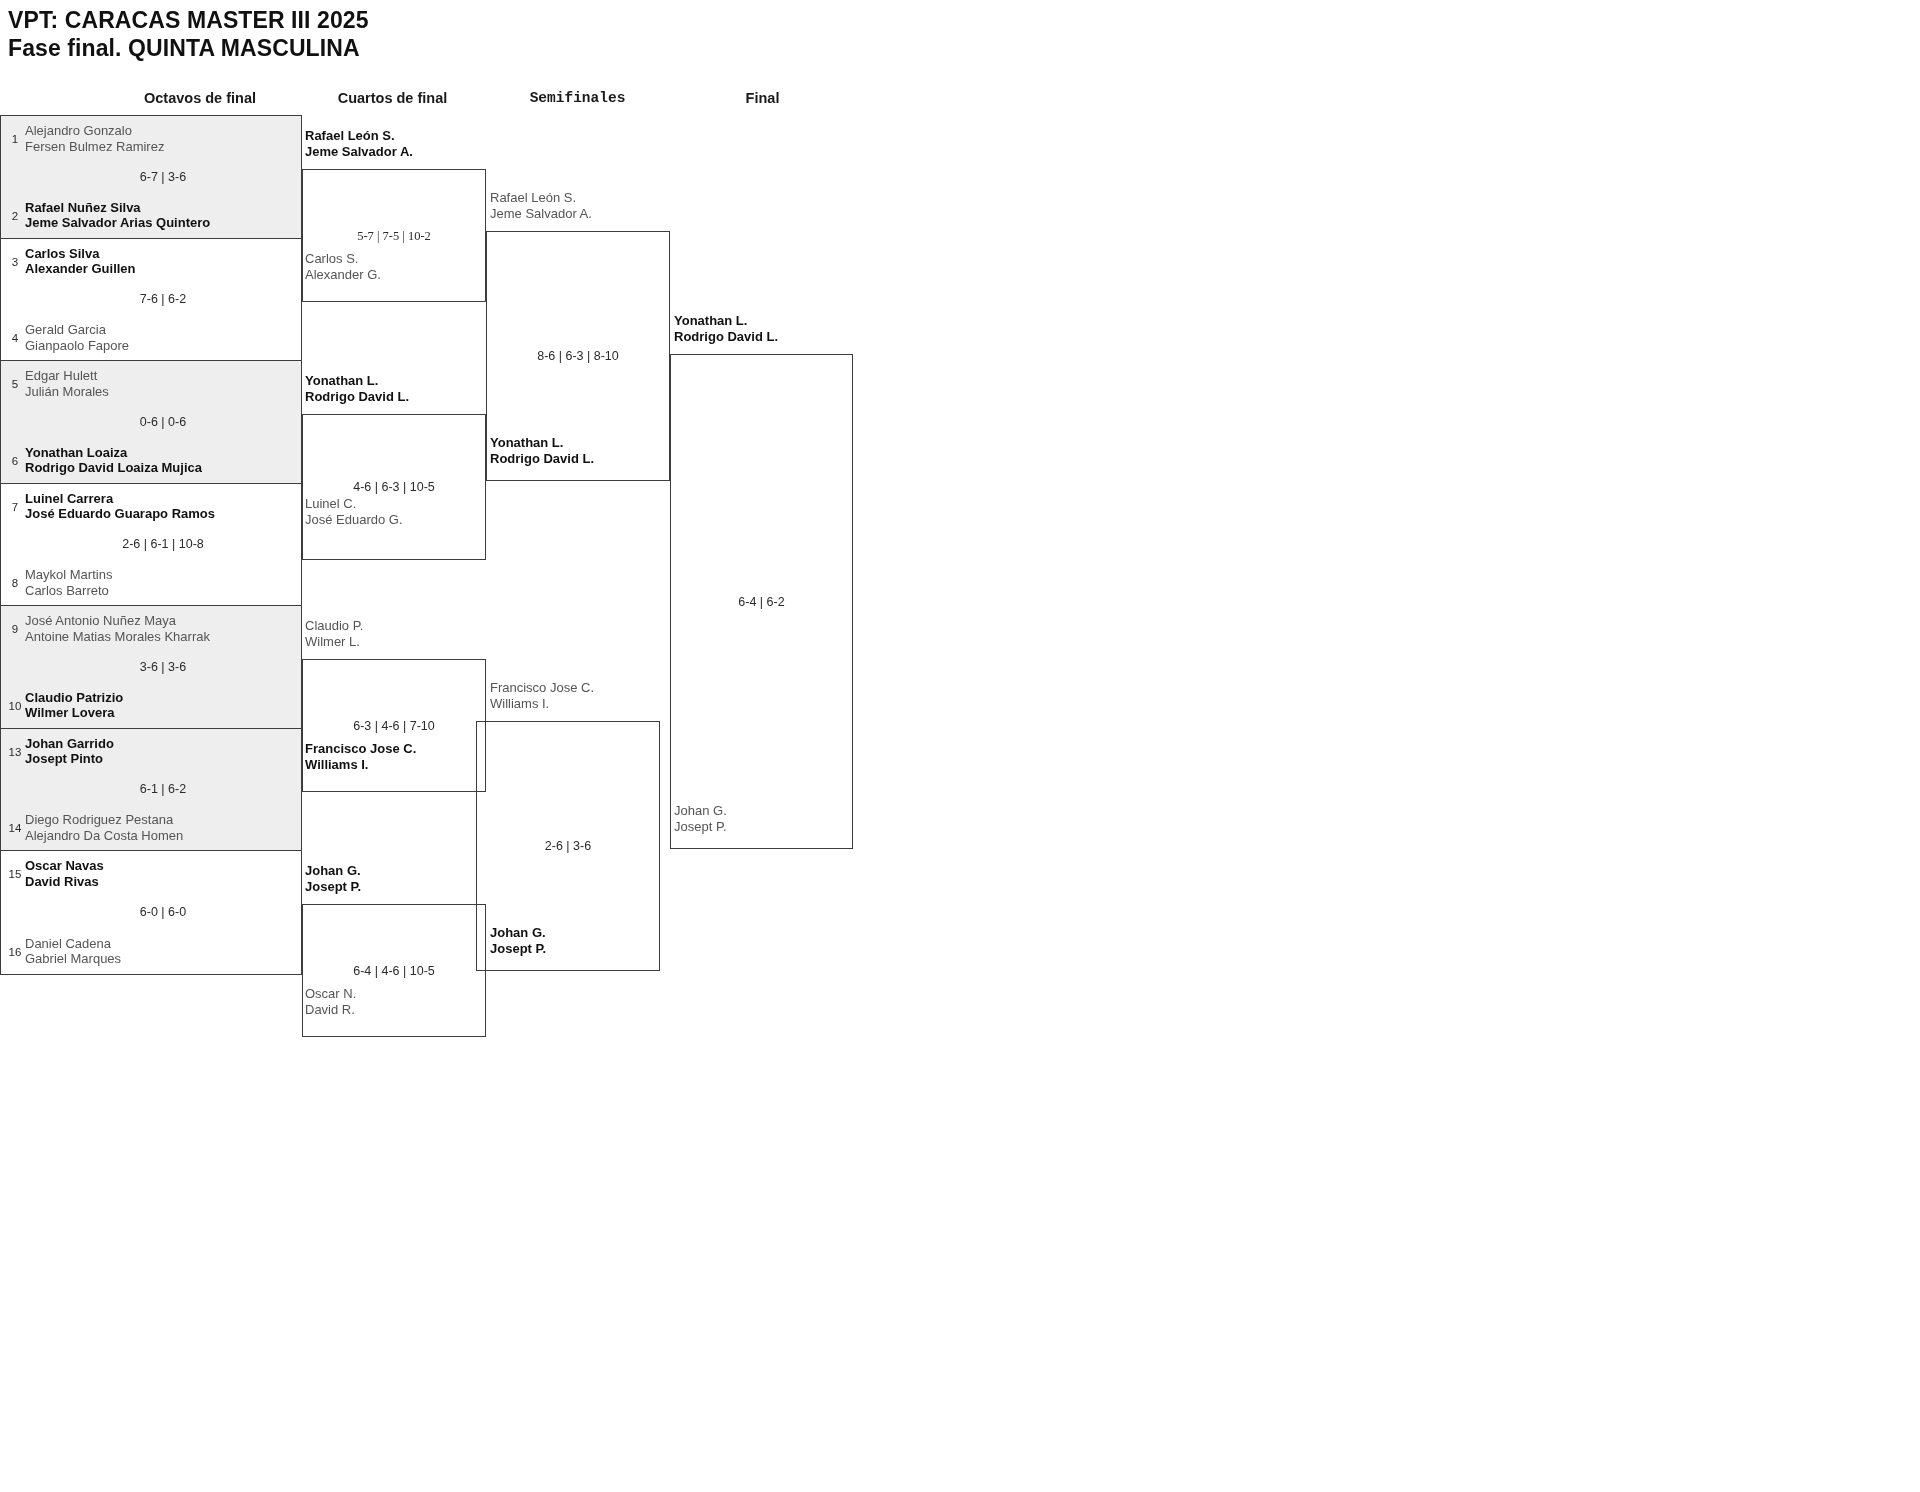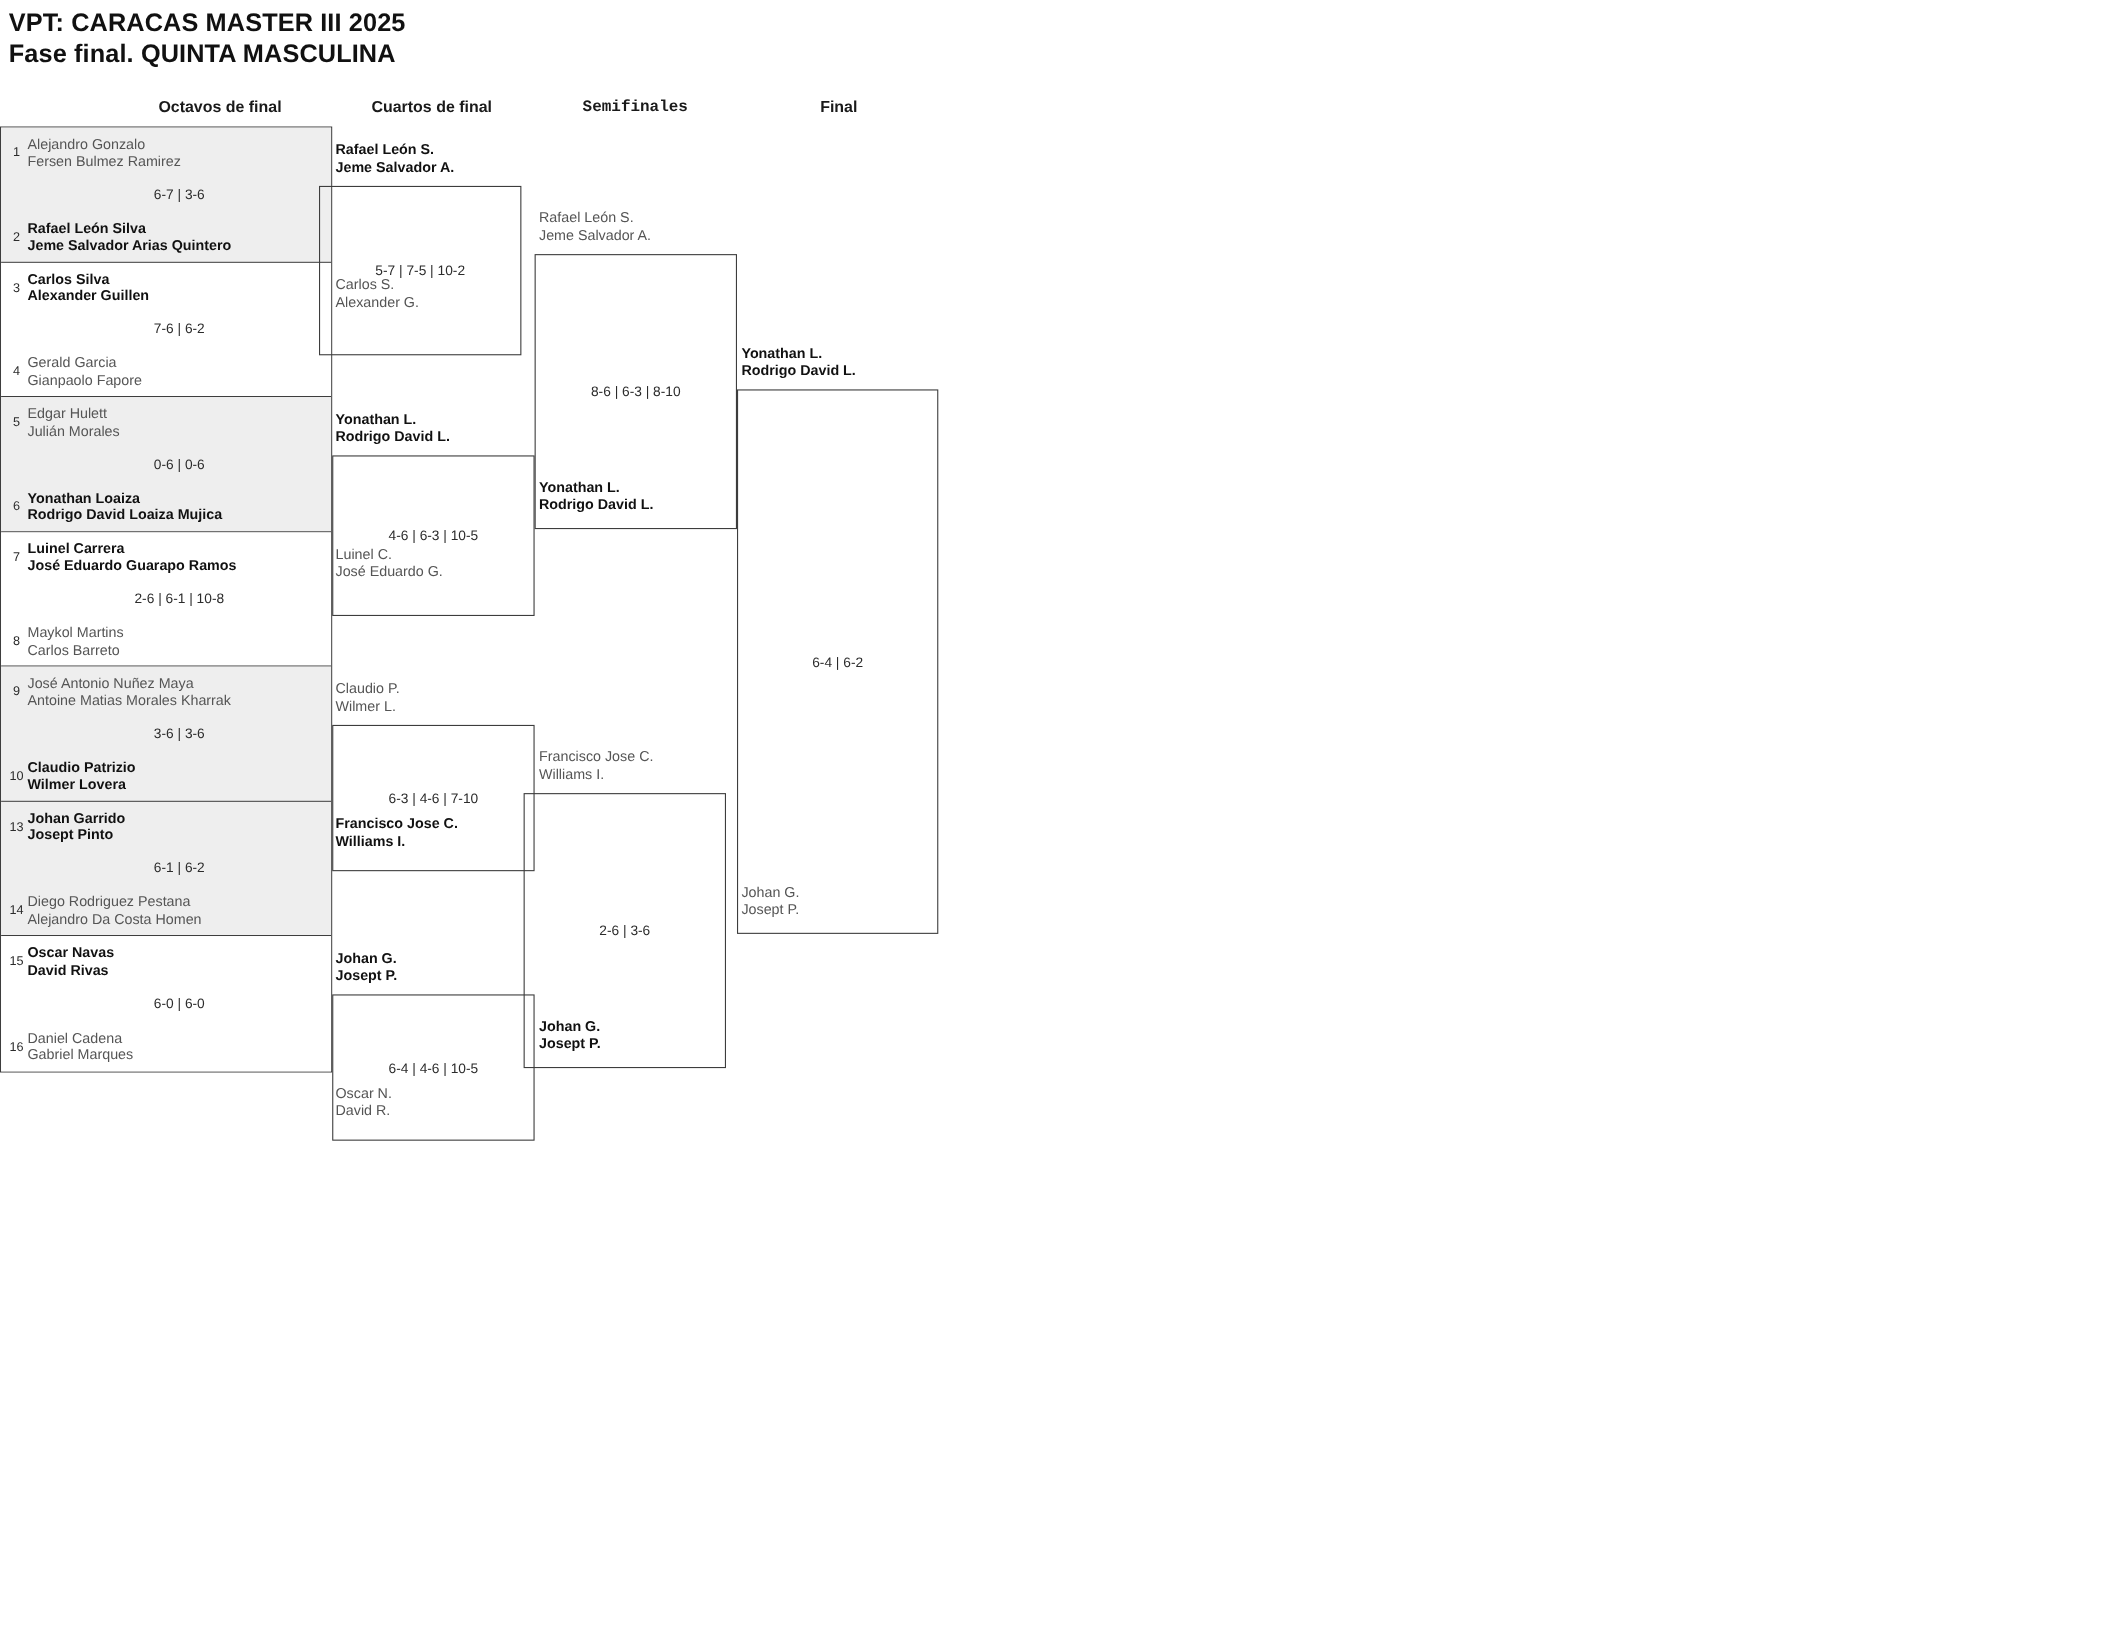--- a/index.html
+++ b/index.html
@@ -134,21 +134,21 @@
       <div class="r1-seed">1</div>
       <div class="r1-names">
         <div>Alejandro Gonzalo</div>
         <div>Fersen Bulmez Ramirez</div>
       </div>
     </div>
     <div class="r1-score">6-7 | 3-6</div>
     <div class="r1-team bottom winner">
       <div class="r1-seed">2</div>
       <div class="r1-names">
-        <div>Rafael León Silva</div>
+        <div>Rafael Nuñez Silva</div>
         <div>Jeme Salvador Arias Quintero</div>
       </div>
     </div>
   </div>
 
   <div class="r1-match plain">
     <div class="r1-team top winner">
       <div class="r1-seed">3</div>
       <div class="r1-names">
         <div>Carlos Silva</div>
@@ -255,21 +255,21 @@
       </div>
     </div>
   </div>
 
 </div>
 
 <div class="slot winner" style="left:305px; top:128px;">
   <div>Rafael León S.</div>
   <div>Jeme Salvador A.</div>
 </div>
-<div class="bx" style="left:290px; top:169px; width:184px; height:154px;">
+<div class="bx" style="left:302px; top:169px; width:184px; height:133px;font-family:Liberation Serif, serif;">
   <div class="bx-score">5-7 | 7-5 | 10-2</div>
 </div>
 <div class="slot loser" style="left:305px; top:251px;">
   <div>Carlos S.</div>
   <div>Alexander G.</div>
 </div>
 
 <div class="slot winner" style="left:305px; top:373px;">
   <div>Yonathan L.</div>
   <div>Rodrigo David L.</div>

